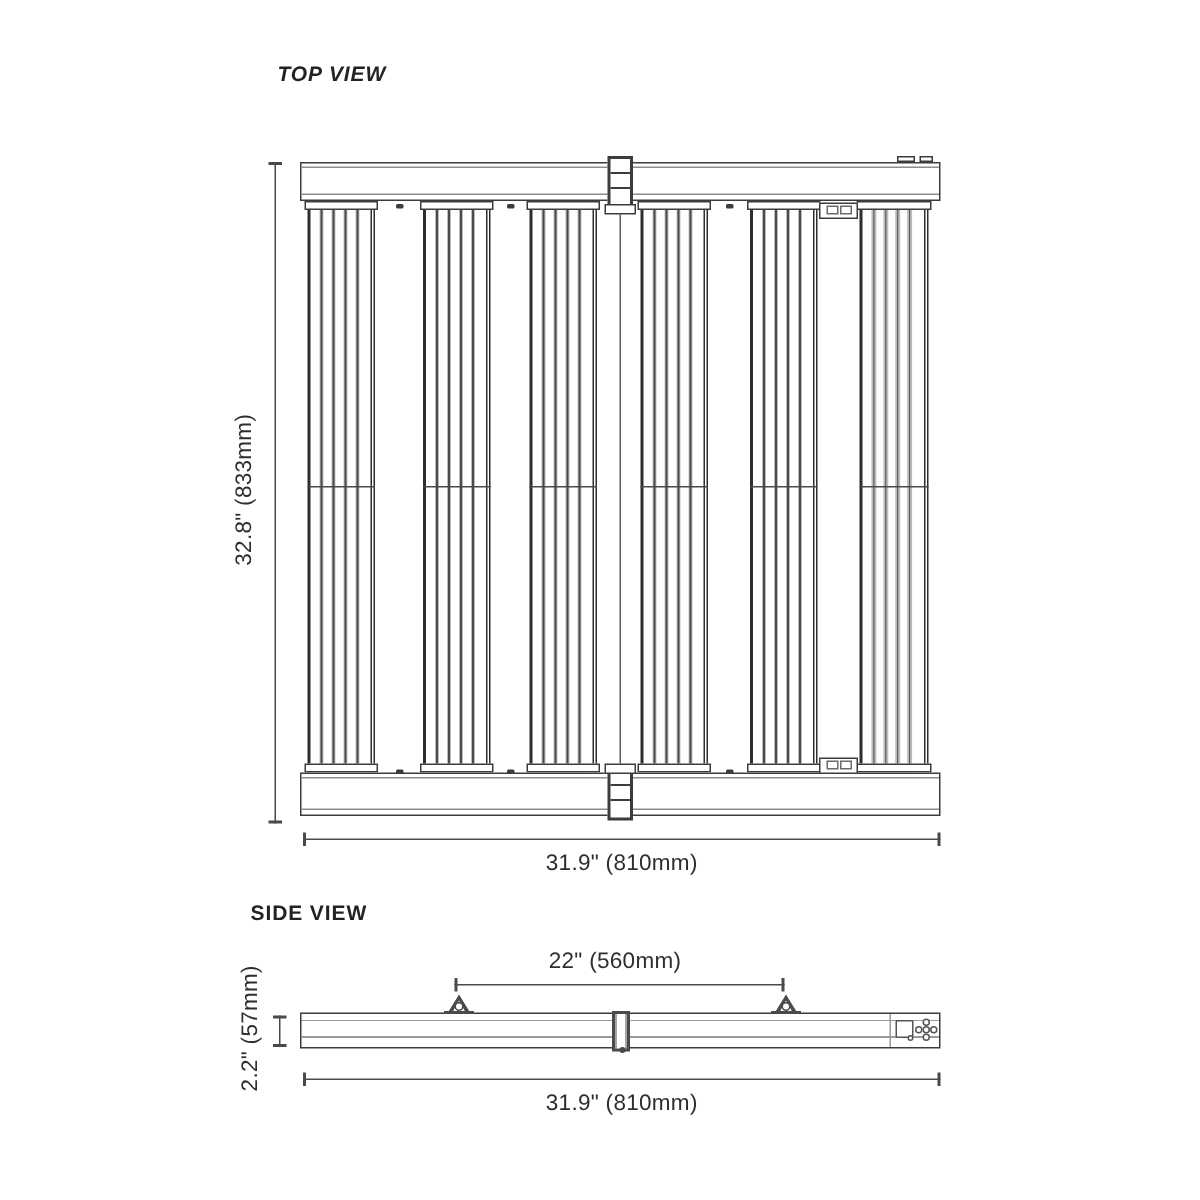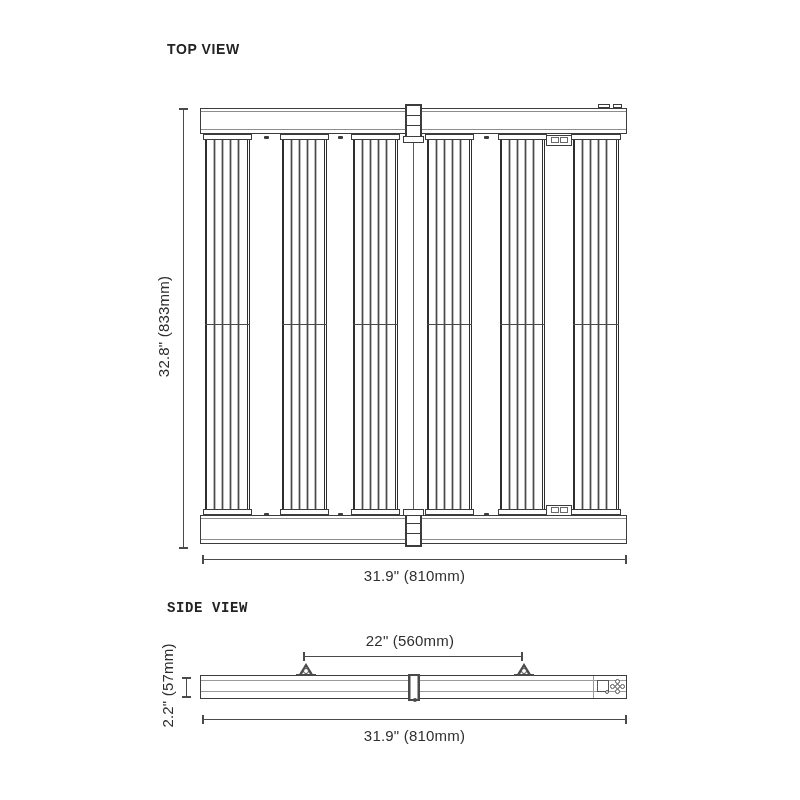--- a/index.html
+++ b/index.html
@@ -2,22 +2,22 @@
 <html><head>
 <meta charset="utf-8">
 <style>
   * { margin:0; padding:0; box-sizing:border-box; }
   html,body { width:800px; height:800px; background:#fff; overflow:hidden;
               font-family:"Liberation Sans", sans-serif; }
   #canvas { position:relative; width:800px; height:800px; background:#fff; }
 
   .view-title { position:absolute; font-size:14px; font-weight:bold;
                 letter-spacing:0.6px; color:#232323; }
-  #top-view-title { left:167px; top:41px; }
-  #side-view-title { left:167px; top:600px;font-family:Liberation Mono, monospace; }
+  #top-view-title { left:185px; top:41px;font-style:italic; }
+  #side-view-title { left:167px; top:600px; }
 
   .dim-label { position:absolute; font-size:15px; color:#2e2e2e; letter-spacing:0.2px; }
   .vlabel { width:160px; text-align:center; transform:rotate(-90deg); }
 
   
   .dim-v { position:absolute; width:1px; background:#4a4a4a; }
   .dim-v::before, .dim-v::after { content:''; position:absolute; left:-4px;
       width:9px; height:2px; background:#4a4a4a; }
   .dim-v::before { top:0; } .dim-v::after { bottom:0; }
   .dim-h { position:absolute; height:1px; background:#4a4a4a; }

